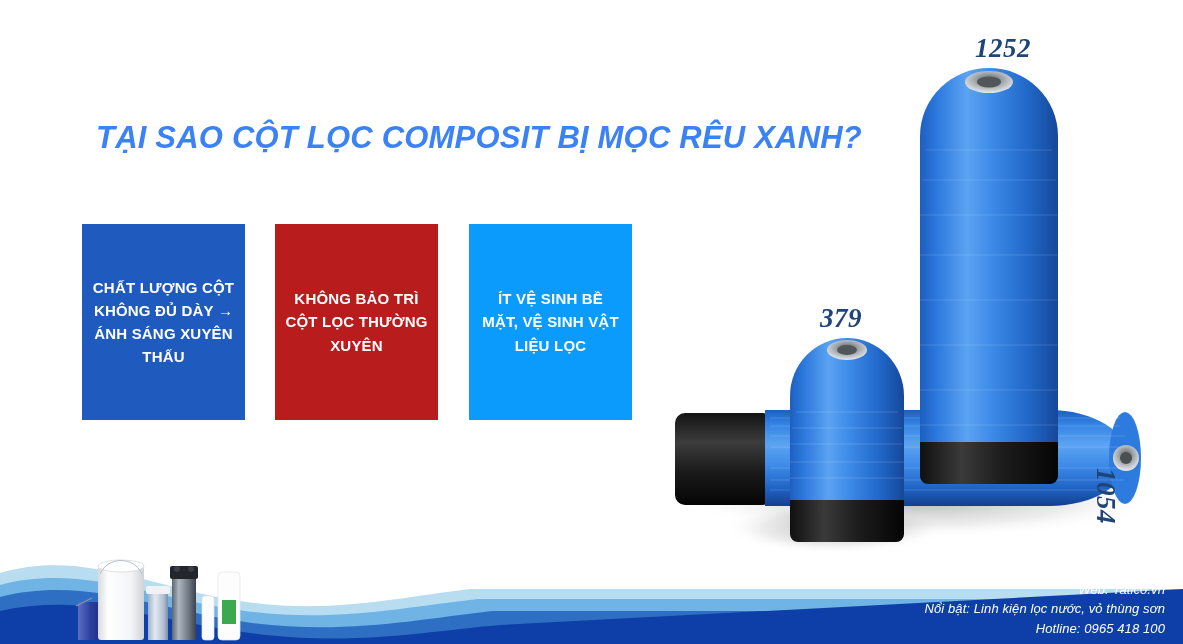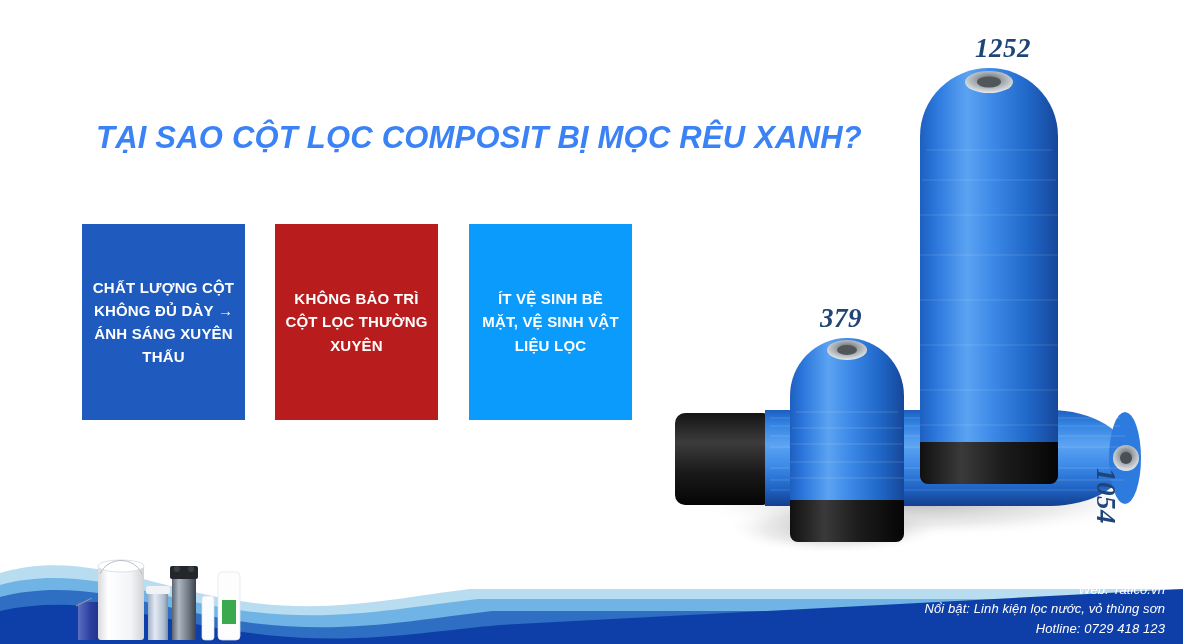--- a/index.html
+++ b/index.html
@@ -313,16 +313,16 @@
       <rect x="128" y="52" width="12" height="44" rx="3" fill="#fbfcfd" stroke="#dfe2e7" stroke-width="0.7"></rect>
 
       <rect x="144" y="28" width="22" height="68" rx="4" fill="#fdfdfe" stroke="#e1e4e9" stroke-width="0.7"></rect>
       <rect x="148" y="56" width="14" height="24" fill="#3ba94e"></rect>
     </svg>
   </div>
 
   <div id="footer-text">
     <div>Web: Tatico.vn</div>
     <div>Nổi bật: Linh kiện lọc nước, vỏ thùng sơn</div>
-    <div>Hotline: 0729 418 123</div>
+    <div>Hotline: 0965 418 100</div>
   </div>
 
 </div>
 
 </body></html>

